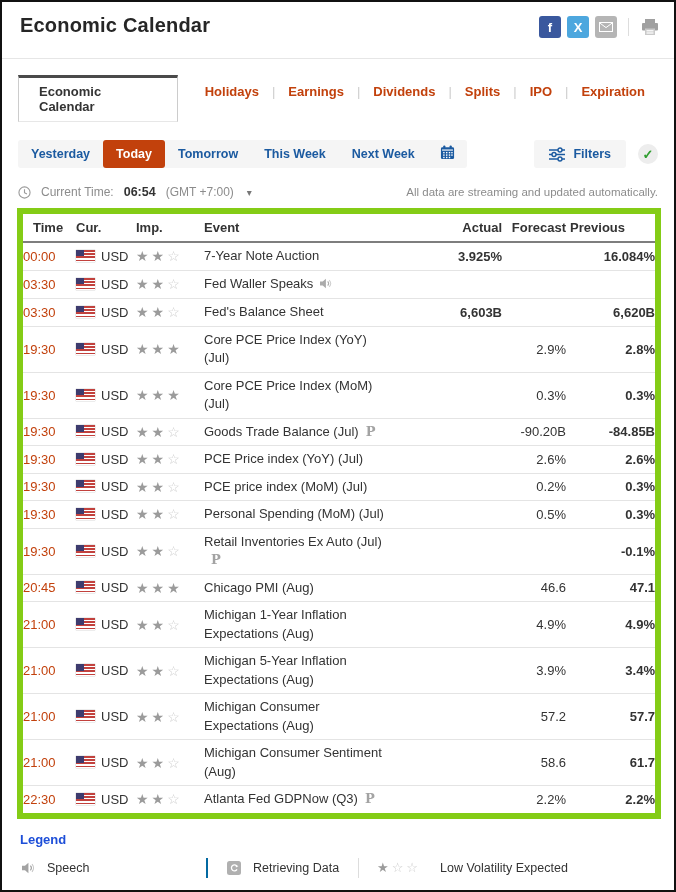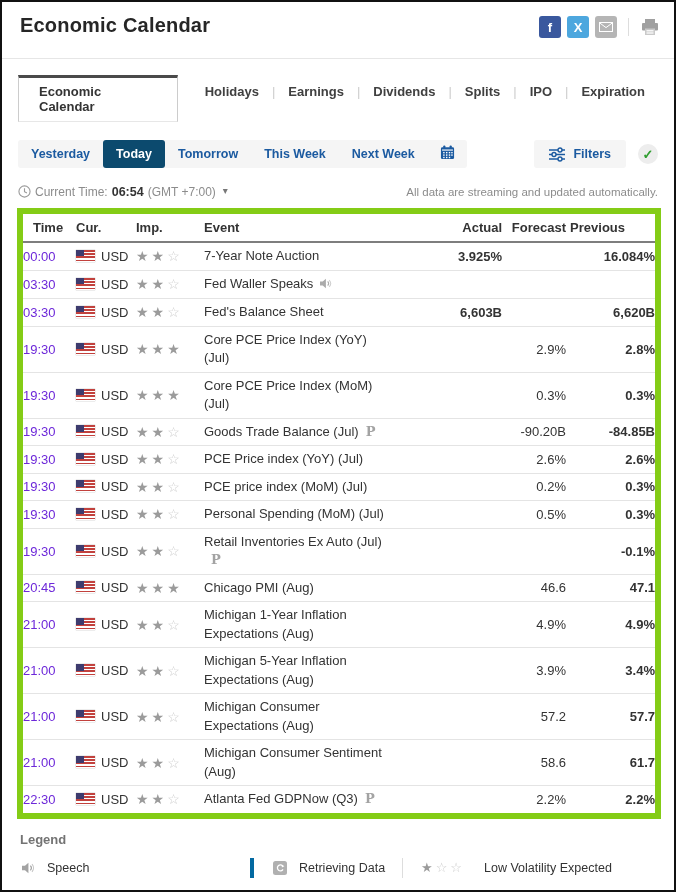--- a/index.html
+++ b/index.html
@@ -16,75 +16,75 @@
   .share { display:flex; align-items:center; gap:6px; margin-top:2px; }
   .sq { width:22px; height:22px; border-radius:3px; display:flex; align-items:center; justify-content:center;
         color:#fff; font-weight:bold; font-size:13px; cursor:pointer; }
   .share-div { width:1px; height:18px; background:#ddd; margin:0 5px; }
   .top-divider { border:none; border-top:1px solid #e6e6e6; margin-top:20px; }
 
   
   .tabs { display:flex; align-items:stretch; margin:16px 16px 0; font-size:13px; font-weight:bold; }
   .tab-active { border-top:3px solid #4a4a4a; border-left:1px solid #ccc; border-right:1px solid #ccc;
                 border-bottom:1px solid #e7e7e7; background:#fff; color:#333; padding:6px 20px 7px; cursor:pointer; }
-  .tab-link { color:#404040; padding:9px 13px 7px; cursor:pointer; }
+  .tab-link { color:#c2410c; padding:9px 13px 7px; cursor:pointer; }
   .tab-sep { color:#ccc; font-weight:normal; padding:9px 0 7px; }
 
   
   .filterbar { display:flex; justify-content:space-between; align-items:center; margin:18px 16px 0; }
   .range-group { display:flex; align-items:center; background:#f5f5f5; border-radius:3px; height:28px; }
   .range-btn { color:#1b5aa0; font-weight:bold; font-size:12.5px; line-height:28px; padding:0 13px;
                border-radius:3px; cursor:pointer; white-space:nowrap; }
-  .range-btn.active { background:#0c4a6e; color:#fff; }
+  .range-btn.active { background:#c2410c; color:#fff; }
   .cal-btn { padding:0 12px; display:flex; align-items:center; cursor:pointer; height:28px; }
   .right-group { display:flex; align-items:center; gap:12px; }
   .filters-btn { display:flex; align-items:center; gap:8px; background:#f5f5f5; border-radius:3px;
                  height:28px; padding:0 15px; color:#1b5aa0; font-weight:bold; font-size:12.5px; cursor:pointer; }
   .check-circle { width:20px; height:20px; border-radius:50%; background:#ededed; color:#2f9e2f;
                   display:flex; align-items:center; justify-content:center; font-size:13px; font-weight:bold; cursor:pointer; }
 
   
   .statusbar { display:flex; justify-content:space-between; align-items:center; margin:17px 16px 0; font-size:12px; color:#8c8c8c; }
-  .status-left { display:flex; align-items:flex-start; gap:4px; cursor:pointer; }
+  .status-left { display:flex; align-items:center; gap:10px; cursor:pointer; }
   .status-left b { color:#333; font-size:12.5px; }
   .caret { color:#777; font-size:10px; margin-left:3px; }
   .stream-note { font-size:11.5px; color:#8c8c8c; }
 
   
   table.cal { width:644px; margin:9px 15px 0; border-collapse:collapse; table-layout:fixed;
               border:6px solid #84cc16; font-size:13px; }
   col.w-time{width:56px} col.w-cur{width:60px} col.w-imp{width:68px}
   col.w-actual{width:72px} col.w-forecast{width:64px} col.w-prev{width:92px}
   .cal th { font-weight:bold; color:#333; text-align:left; padding:6px 0; border-bottom:2px solid #7e7e7e; }
   .cal th.r, .cal td.r { text-align:right; }
   .cal th.th-time { padding-left:10px; }
   .cal th.th-prev, td.c-previous { padding-right:30px; }
   .date-row td { background:#f0f0f0; font-weight:bold; text-align:center; padding:4px 0;
                  border-bottom:1px solid #e0e0e0; color:#333; }
   .cal tbody td { padding:4px 0; border-bottom:1px solid #e4e4e4; vertical-align:middle; }
-  td.c-time { padding-left:10px; color:#6d28d9; }
+  td.c-time { padding-left:10px; color:#c2410c; }
   td.c-actual, td.c-previous { font-weight:bold;margin-top:38px; }
   .c-event div { line-height:18.5px; }
   .us-flag { display:inline-block; width:19px; height:12px; position:relative; vertical-align:-1px;
              margin-right:6px; background:repeating-linear-gradient(180deg,#c2413d 0,#c2413d 1.6px,#fff 1.6px,#fff 3.2px);
              box-shadow:0 0 1px rgba(0,0,0,.45); }
   .us-flag::before { content:""; position:absolute; left:0; top:0; width:8px; height:6.5px; background:#3d3b6e; }
   .stars { letter-spacing:3px; }
   .star { font-size:14px; color:#9b9b9b; }
   .star.empty { color:#cdcdcd; }
   .p-ic { font-family:"DejaVu Serif", serif; color:#a3a3a3; font-weight:bold; font-size:13px; margin-left:7px; }
   .speech-ic { margin-left:6px; vertical-align:-1px; }
 
   
   .legend { margin:13px 16px 0; }
-  .legend-title { font-weight:bold; font-size:13px; color:#737373; margin:0 0 11px 2px; }
+  .legend-title { font-weight:bold; font-size:13px; color:#1d4ed8; margin:0 0 11px 2px; }
   .legend-cols { display:flex; align-items:stretch; }
   .lcol { display:flex; flex-direction:column; gap:8px; font-size:12.5px; color:#333; }
   .lcol-1 { width:188px; padding-left:2px; }
-  .lcol-2 { width:152px; border-left:4px solid #0369a1; padding-left:18px;margin-left:44px; }
+  .lcol-2 { width:152px; border-left:2px solid #0369a1; padding-left:18px; }
   .lcol-3 { border-left:1px solid #ddd; padding-left:18px; }
   .litem { display:flex; align-items:center; gap:11px; min-height:20px; }
   .licon { width:16px; display:flex; justify-content:center; align-items:center; }
   .lstars .star { font-size:13px; }
   .lstars { letter-spacing:3px; width:52px; }
 </style>
 </head>
 <body>
 
 <div class="page">

